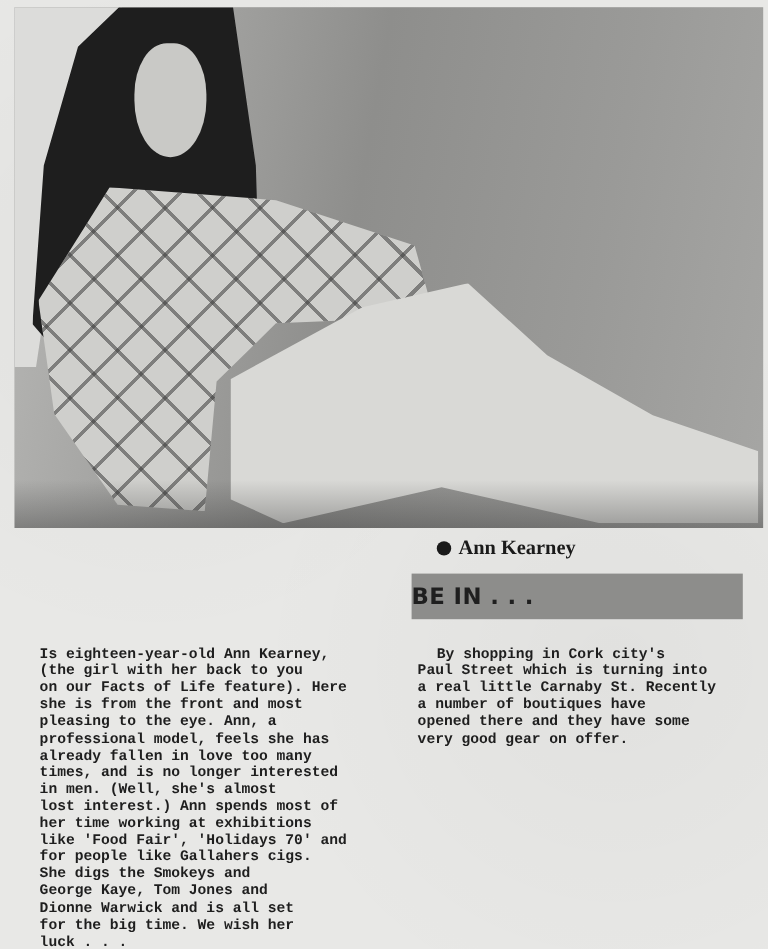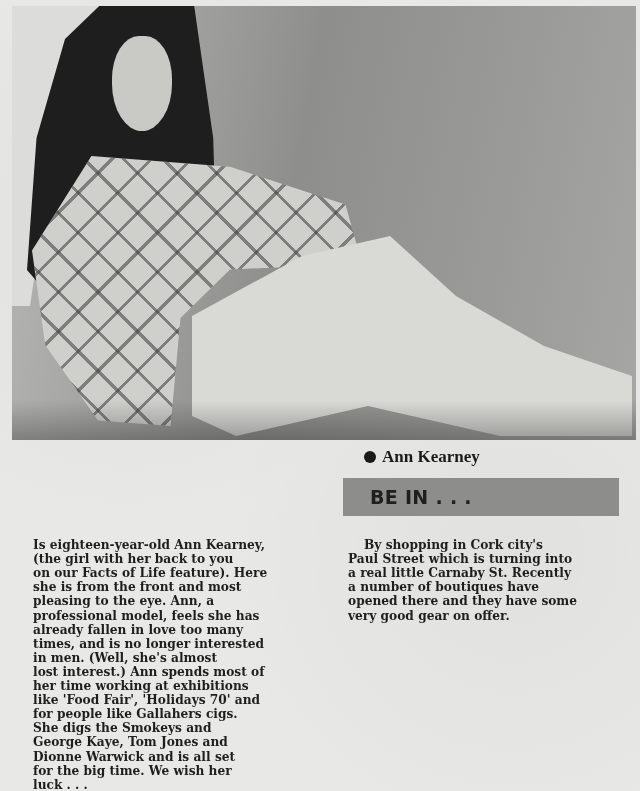--- a/index.html
+++ b/index.html
@@ -63,30 +63,30 @@
     display: inline-block; width: 12px; height: 12px; border-radius: 50%;
     background: #1a1a1a;
   }
   .header-bar {
     position: absolute; height: 38px; background: #8d8d8b;
     display: flex; align-items: center;
     font-family: "DejaVu Sans", "Liberation Sans", sans-serif;
     font-weight: bold; font-size: 19px; color: #1f1f1f; letter-spacing: 0.3px;
   }
   .header-left { left: 29px; top: 478px; width: 276px; padding-left: 30px; box-sizing: border-box; }
-  .header-right { left: 343px; top: 478px; width: 276px; padding-left: 27px; box-sizing: border-box; }
+  .header-right { left: 343px; top: 478px; width: 276px; box-sizing: border-box; }
   .col {
     position: absolute; top: 524px;
     font-family: "DejaVu Serif", serif; font-weight: bold;
     font-size: 12.2px; line-height: 14.1px; color: #1e1e1e;
     white-space: pre-line;
   }
   .col-left { left: 33px; width: 290px; }
   .col-right { left: 348px; width: 280px; }
-  .col p { margin: 0 0 14px 0; text-indent: 0; }
+  .col p { margin: 0 0 14px 0; text-indent: 0; font-family: Liberation Mono, monospace; }
   .col-right p { text-indent: 16px; }
 </style>
 </head>
 <body>
 
 <div class="page">
 
   <div class="photo" title="Photograph of Ann Kearney seated on the floor in a checked shirt and white trousers">
     <div class="wall-left"></div>
     <div class="hair"></div>

